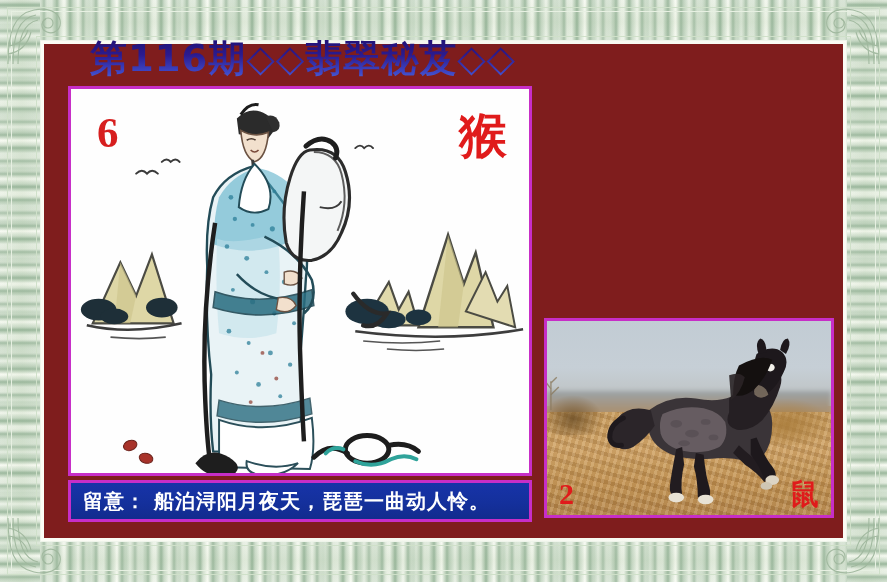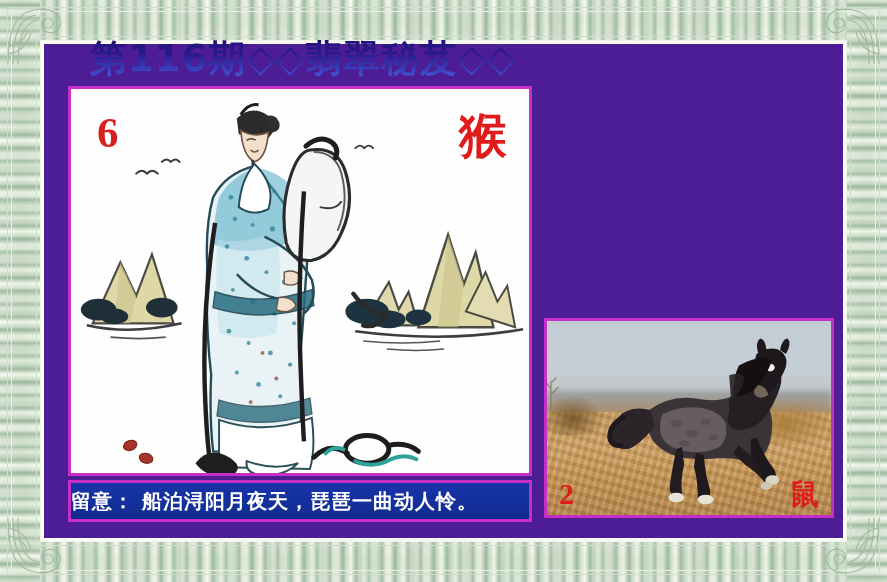--- a/index.html
+++ b/index.html
@@ -67,21 +67,21 @@
   
   .corner{ position:absolute; width:64px; height:64px; opacity:.92; }
   .c-tl{ left:4px;  top:4px; }
   .c-tr{ right:4px; top:4px;  transform:scaleX(-1); }
   .c-bl{ left:4px;  bottom:4px; transform:scaleY(-1); }
   .c-br{ right:4px; bottom:4px; transform:scale(-1,-1); }
 
   
   .page-inner{
     position:absolute; left:44px; top:44px; right:44px; bottom:44px;
-    background:#4c1d95;
+    background:#7f1d1d;
   }
 
   
   #title{
     position:absolute; left:46px; top:-10px;
     font-size:37px; font-weight:bold; letter-spacing:1px;
     white-space:nowrap;
     background:linear-gradient(180deg,#1d0f6e 0%,#2b1b8f 42%,#3f49c8 78%,#5b7ad8 100%);
     -webkit-background-clip:text; background-clip:text;
     color:transparent; -webkit-text-fill-color:transparent;
@@ -113,21 +113,21 @@
   
   #banner{
     position:absolute; left:24px; top:436px;
     width:464px; height:42px;
     border:3px solid #c72ec7;
     background:linear-gradient(180deg,#1733a8,#14309c 55%,#122b8e);
     display:flex; align-items:center;
   }
   #banner-text{
     color:#ffffff; font-size:20px; font-weight:bold;
-    letter-spacing:1px; white-space:nowrap;
+    padding-left:12px; letter-spacing:1px; white-space:nowrap;
   }
 
   
   #note{
     position:absolute; left:512px; top:78px; width:280px;
     color:#f055b8; font-size:19px; font-weight:bold; line-height:1.85;
   }
   #note .l2{ padding-left:60px; display:block; }
 
   

